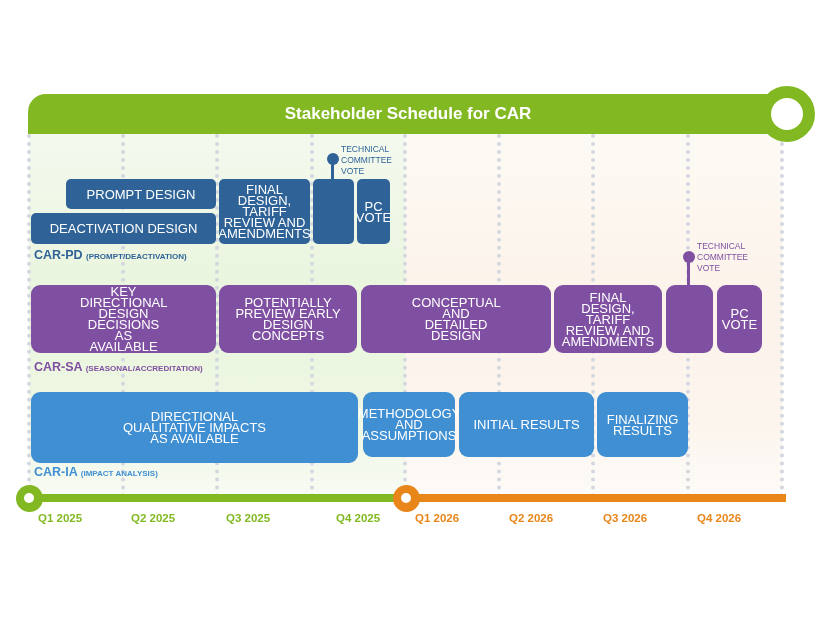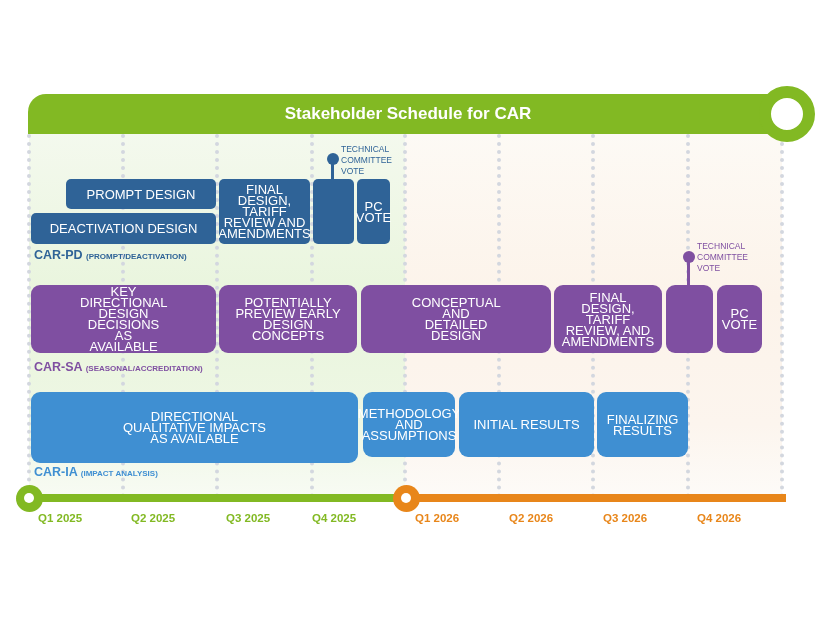--- a/index.html
+++ b/index.html
@@ -92,17 +92,17 @@
 <div class="abs" style="left:16px; top:485px; width:27px; height:27px; border-radius:50%; background:#82b923;">
   <div class="abs tl-ring" style="left:8px; top:8px;"></div>
 </div>
 <div class="abs" style="left:393px; top:485px; width:27px; height:27px; border-radius:50%; background:#e8861a;">
   <div class="abs tl-ring" style="left:8px; top:8px;"></div>
 </div>
 
 <div class="abs q-label" style="left:38px; color:#82b923;">Q1 2025</div>
 <div class="abs q-label" style="left:131px; color:#82b923;">Q2 2025</div>
 <div class="abs q-label" style="left:226px; color:#82b923;">Q3 2025</div>
-<div class="abs q-label" style="left:312px; color:#82b923;">Q4 2025</div>
+<div class="abs q-label" style="left:336px; color:#82b923;">Q4 2025</div>
 <div class="abs q-label" style="left:415px; color:#e8861a;">Q1 2026</div>
 <div class="abs q-label" style="left:509px; color:#e8861a;">Q2 2026</div>
 <div class="abs q-label" style="left:603px; color:#e8861a;">Q3 2026</div>
 <div class="abs q-label" style="left:697px; color:#e8861a;">Q4 2026</div>
 
 </body></html>

